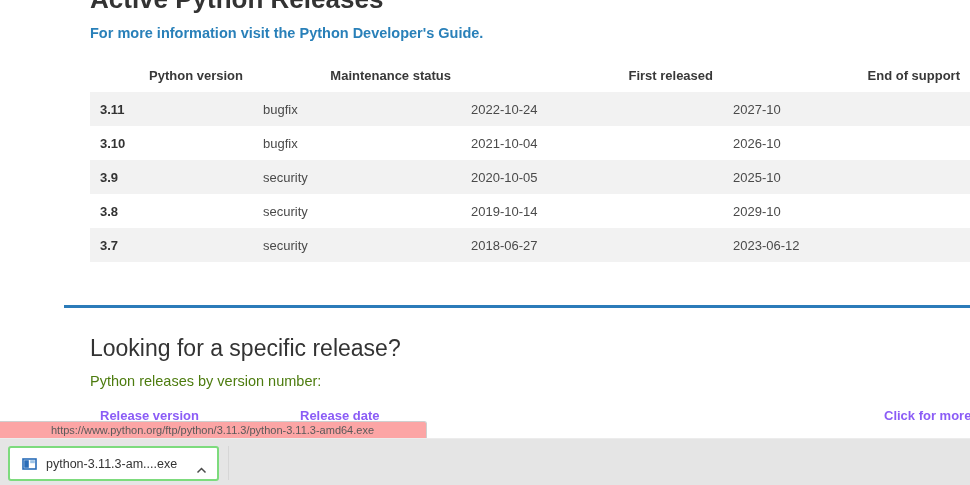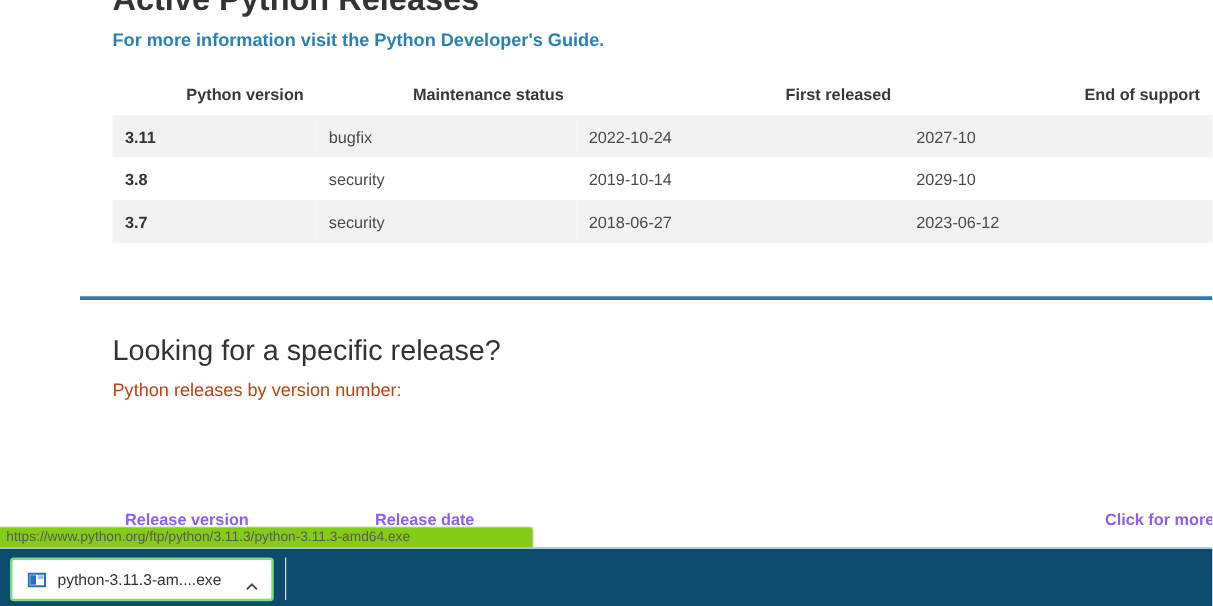--- a/index.html
+++ b/index.html
@@ -68,21 +68,21 @@
     margin: 26px 0 0 90px;
     font-size: 23px;
     line-height: 28px;
     font-weight: normal;
     color: #333333;
   }
   p.lookup-subtitle {
     margin: 10px 0 0 90px;
     font-size: 14.5px;
     line-height: 18px;
-    color: #c2410c;
+    color: #4d7c0f;
   }
 
   .partial-header-row {
     position: absolute;
     left: 0; top: 408px; right: 0;
     height: 18px;
     font-size: 13px;
     font-weight: bold;
     color: #8b5cf6;
     white-space: nowrap;
@@ -92,42 +92,43 @@
   .ph-date { left: 300px; }
   .ph-more { left: 884px; }
 
   
   .status-bar {
     position: absolute;
     left: 0; top: 421px;
     width: 427px;
     height: 17px;
     box-sizing: border-box;
-    background: #84cc16;
+    background: #fca5a5;
     border: 1px solid #cfcfcf;
     border-left: none;
     border-bottom: none;
     border-radius: 0 3px 0 0;
     z-index: 5;
     overflow: hidden;
+    text-align: center;
   }
   .status-bar span {
     display: block;
     font-size: 11px;
     line-height: 15px;
     color: #5a5a5a;
     padding: 1px 6px 0 5px;
     white-space: nowrap;
   }
 
   
   .download-shelf {
     position: absolute;
     left: 0; top: 438px; right: 0; bottom: 0;
-    background: #0c4a6e;
+    background: #e5e5e5;
     border-top: 1px solid #ececec;
     z-index: 10;
   }
   .download-item {
     position: absolute;
     left: 8px; top: 7px;
     width: 211px;
     height: 35px;
     box-sizing: border-box;
     border: 2px solid #7ddb7d;
@@ -181,20 +182,32 @@
           <th>First released</th>
           <th>End of support</th>
         </tr>
       </thead>
       <tbody>
         <tr>
           <td class="version">3.11</td>
           <td>bugfix</td>
           <td>2022-10-24</td>
           <td>2027-10</td>
+        </tr>
+        <tr>
+          <td class="version">3.10</td>
+          <td>bugfix</td>
+          <td>2021-10-04</td>
+          <td>2026-10</td>
+        </tr>
+        <tr>
+          <td class="version">3.9</td>
+          <td>security</td>
+          <td>2020-10-05</td>
+          <td>2025-10</td>
         </tr>
         <tr>
           <td class="version">3.8</td>
           <td>security</td>
           <td>2019-10-14</td>
           <td>2029-10</td>
         </tr>
         <tr>
           <td class="version">3.7</td>
           <td>security</td>

